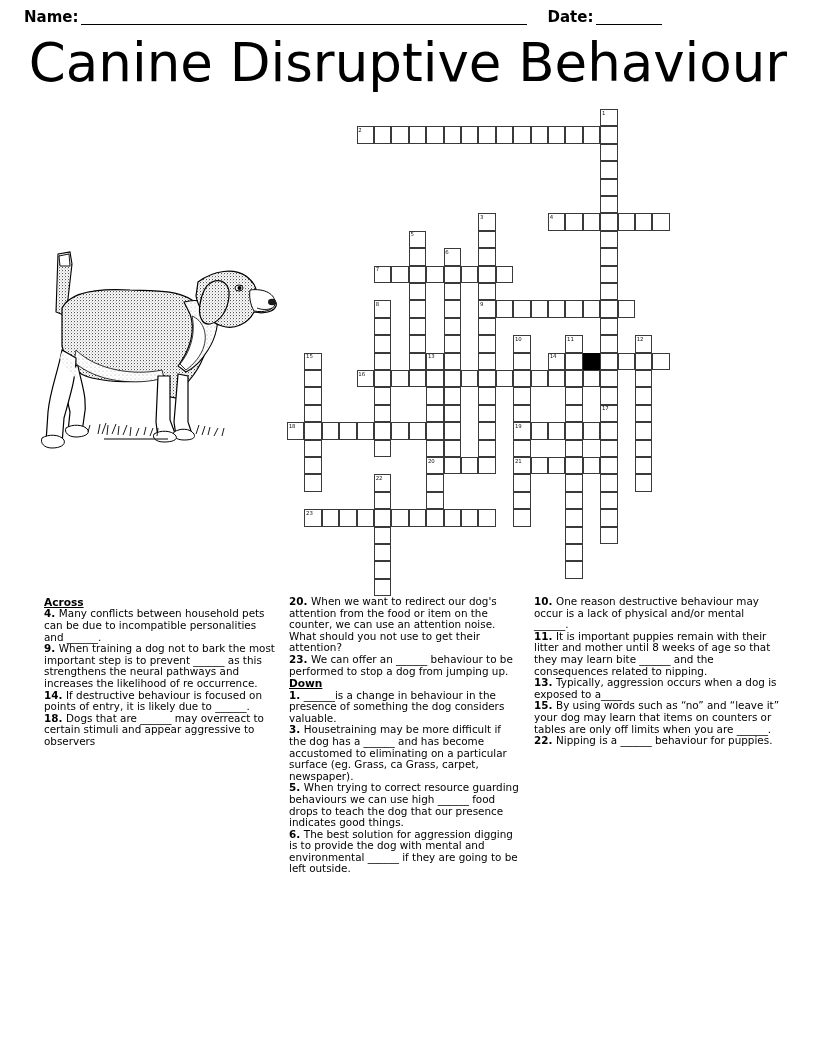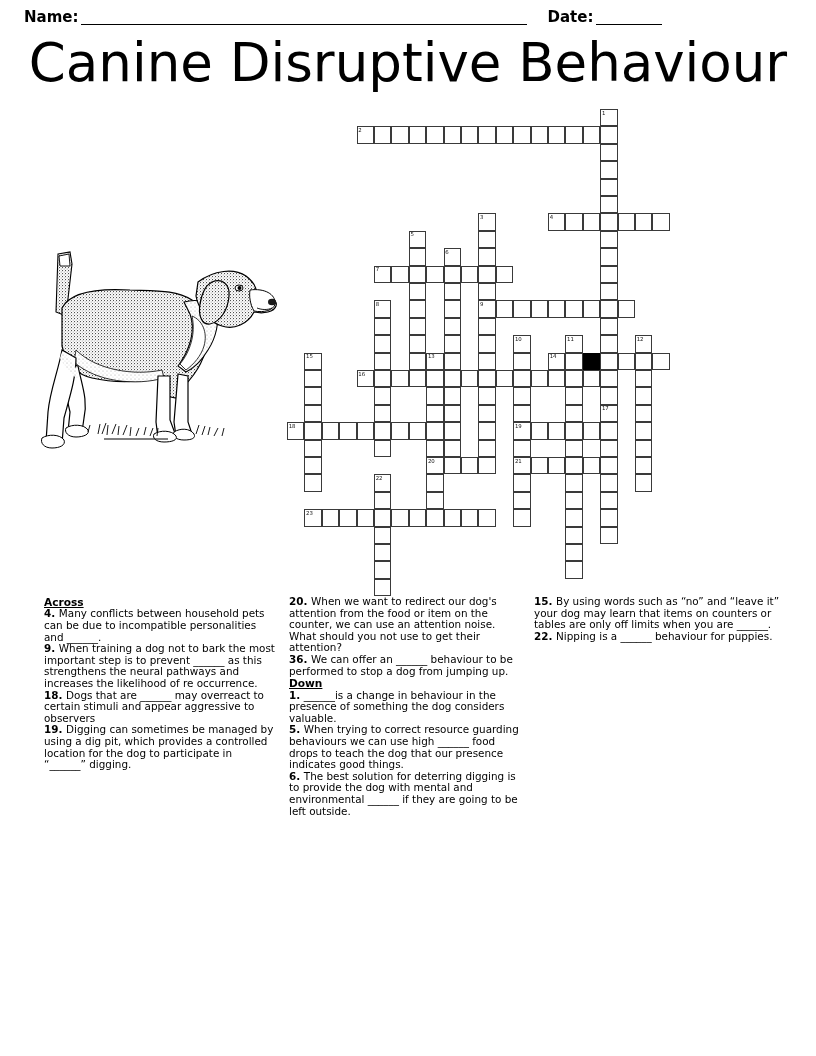--- a/index.html
+++ b/index.html
@@ -449,35 +449,39 @@
     <div class="cell" style="left: 174px; top: 400.2px;"></div>
     <div class="cell" style="left: 191.4px; top: 400.2px;"></div>
   </div>
 
 <div class="clues">
   <div class="col c1">
     <div class="sect-head">Across</div>
     <div id="col1-clues">
         <p class="clue"><b>4. </b><span>Many conflicts between household pets can be due to incompatible personalities and ______.</span></p>
         <p class="clue"><b>9. </b><span>When training a dog not to bark the most important step is to prevent ______ as this strengthens the neural pathways and increases the likelihood of re occurrence.</span></p>
+        <p class="clue"><b>14. </b><span>If destructive behaviour is focused on points of entry, it is likely due to ______.</span></p>
         <p class="clue"><b>18. </b><span>Dogs that are ______ may overreact to certain stimuli and appear aggressive to observers</span></p>
-        <p class="clue"><b>19. </b><span>Digging can sometimes be managed by using a dig pit, which provides a controlled location for the dog to participate in “______” digging.</span></p>
       </div>
   </div>
   <div class="col c2">
     <div id="col2-clues-top">
         <p class="clue"><b>20. </b><span>When we want to redirect our dog's attention from the food or item on the counter, we can use an attention noise. What should you not use to get their attention?</span></p>
-        <p class="clue"><b>36. </b><span>We can offer an ______ behaviour to be performed to stop a dog from jumping up.</span></p>
+        <p class="clue"><b>23. </b><span>We can offer an ______ behaviour to be performed to stop a dog from jumping up.</span></p>
       </div>
     <div class="sect-head">Down</div>
     <div id="col2-clues-bot">
         <p class="clue"><b>1. </b><span>______is a change in behaviour in the presence of something the dog considers valuable.</span></p>
+        <p class="clue"><b>3. </b><span>Housetraining may be more difficult if the dog has a ______ and has become accustomed to eliminating on a particular surface (eg. Grass, ca Grass, carpet, newspaper).</span></p>
         <p class="clue"><b>5. </b><span>When trying to correct resource guarding behaviours we can use high ______ food drops to teach the dog that our presence indicates good things.</span></p>
-        <p class="clue"><b>6. </b><span>The best solution for deterring digging is to provide the dog with mental and environmental ______ if they are going to be left outside.</span></p>
+        <p class="clue"><b>6. </b><span>The best solution for aggression digging is to provide the dog with mental and environmental ______ if they are going to be left outside.</span></p>
       </div>
   </div>
   <div class="col c3">
     <div id="col3-clues">
+        <p class="clue"><b>10. </b><span>One reason destructive behaviour may occur is a lack of physical and/or mental ______.</span></p>
+        <p class="clue"><b>11. </b><span>It is important puppies remain with their litter and mother until 8 weeks of age so that they may learn bite ______ and the consequences related to nipping.</span></p>
+        <p class="clue"><b>13. </b><span>Typically, aggression occurs when a dog is exposed to a____</span></p>
         <p class="clue"><b>15. </b><span>By using words such as “no” and “leave it” your dog may learn that items on counters or tables are only off limits when you are ______.</span></p>
         <p class="clue"><b>22. </b><span>Nipping is a ______ behaviour for puppies.</span></p>
       </div>
   </div>
 </div>
 
 </body></html>

